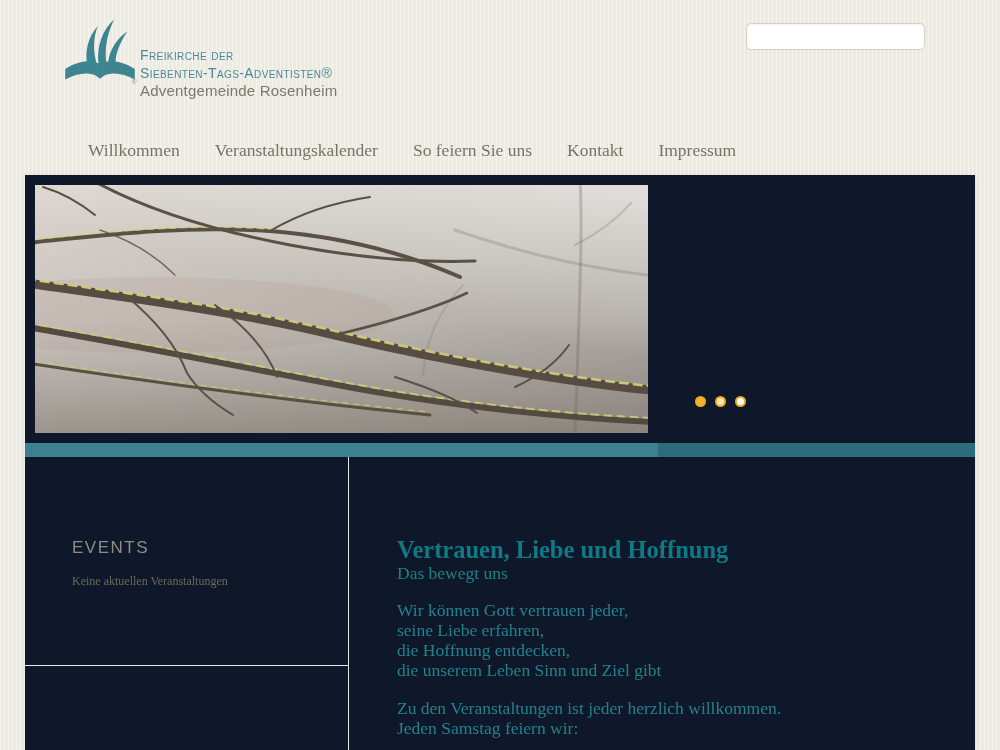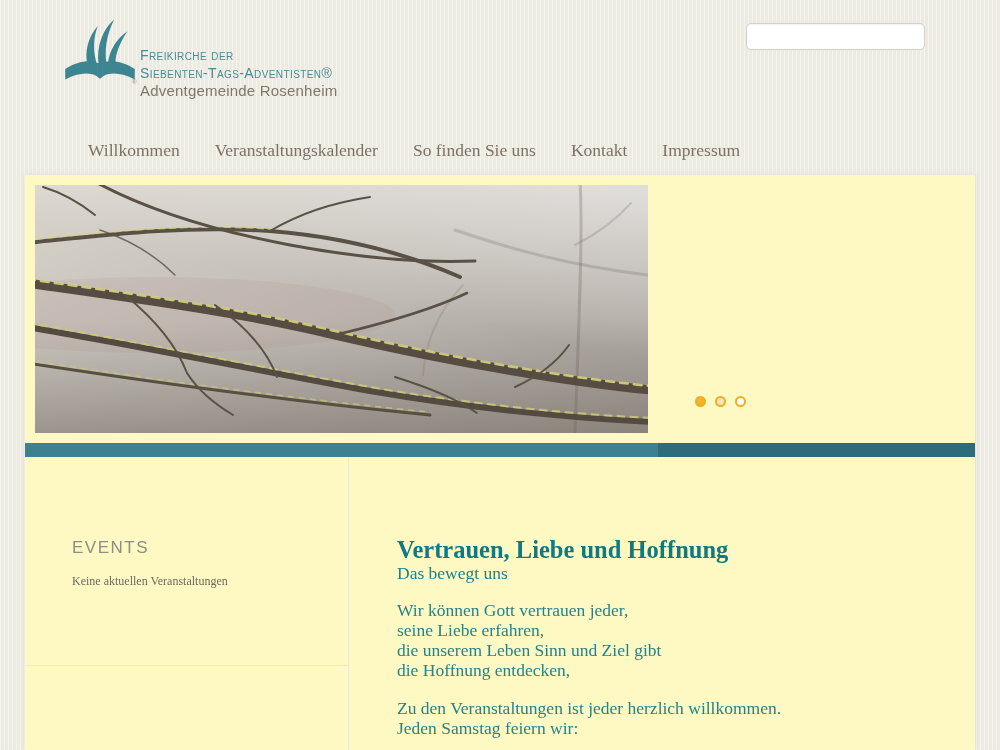--- a/index.html
+++ b/index.html
@@ -28,21 +28,21 @@
     font-family:"Liberation Sans", sans-serif; font-size:13px; padding:0 8px; color:#555;
   }
 
   
   .nav { position:absolute; left:88px; top:139px; display:flex; gap:35px; list-style:none; }
   .nav-item { font-family:"Liberation Serif", serif; font-size:17.5px; color:#7b7267;
               line-height:22px; cursor:pointer; white-space:nowrap; }
 
   
   .panel { position:absolute; left:25px; top:175px; width:950px; height:575px;
-           background:#fef9c3; box-shadow:0 0 6px rgba(0,0,0,0.07); }
+           background:#0f172a; box-shadow:0 0 6px rgba(0,0,0,0.07); }
 
   .hero { position:absolute; left:10px; top:10px; width:613px; height:248px; overflow:hidden; }
   .hero svg { display:block; width:100%; height:100%; }
 
   .dots { position:absolute; left:670px; top:221px; display:flex; gap:9px; }
   .dot { width:11px; height:11px; border-radius:50%; border:2px solid #efae25; background:#ffffff; cursor:pointer; }
   .dot-active   { background:#f2b32e; }
   .dot-semi     { background:#f6e4ba; }
   .dot-inactive { background:#ffffff; }
 
@@ -93,21 +93,21 @@
     <div class="logo-line">Siebenten-Tags-Adventisten®</div>
     <div class="logo-sub">Adventgemeinde Rosenheim</div>
   </div>
 </div>
 
 <input class="search-input" type="text" placeholder="" style="">
 
 <ul class="nav">
   <li class="nav-item">Willkommen</li>
   <li class="nav-item">Veranstaltungskalender</li>
-  <li class="nav-item">So finden Sie uns</li>
+  <li class="nav-item">So feiern Sie uns</li>
   <li class="nav-item">Kontakt</li>
   <li class="nav-item">Impressum</li>
 </ul>
 
 <div class="panel">
 
   <div class="hero">
     <svg viewBox="0 0 613 248" preserveAspectRatio="none">
       <defs>
         <linearGradient id="sky" x1="0" y1="0" x2="1" y2="1">
@@ -174,22 +174,22 @@
 
   <div class="events-title">EVENTS</div>
   <div class="events-empty">Keine aktuellen Veranstaltungen</div>
 
   <div class="main-col">
     <h1 class="main-title">Vertrauen, Liebe und Hoffnung</h1>
     <div class="main-subtitle">Das bewegt uns</div>
     <div class="main-para">
       <div>Wir können Gott vertrauen jeder,</div>
       <div>seine Liebe erfahren,</div>
+      <div>die Hoffnung entdecken,</div>
       <div>die unserem Leben Sinn und Ziel gibt</div>
-      <div>die Hoffnung entdecken,</div>
     </div>
     <div class="main-para">
       <div>Zu den Veranstaltungen ist jeder herzlich willkommen.</div>
       <div>Jeden Samstag feiern wir:</div>
     </div>
   </div>
 
 </div>
 
 </body></html>

